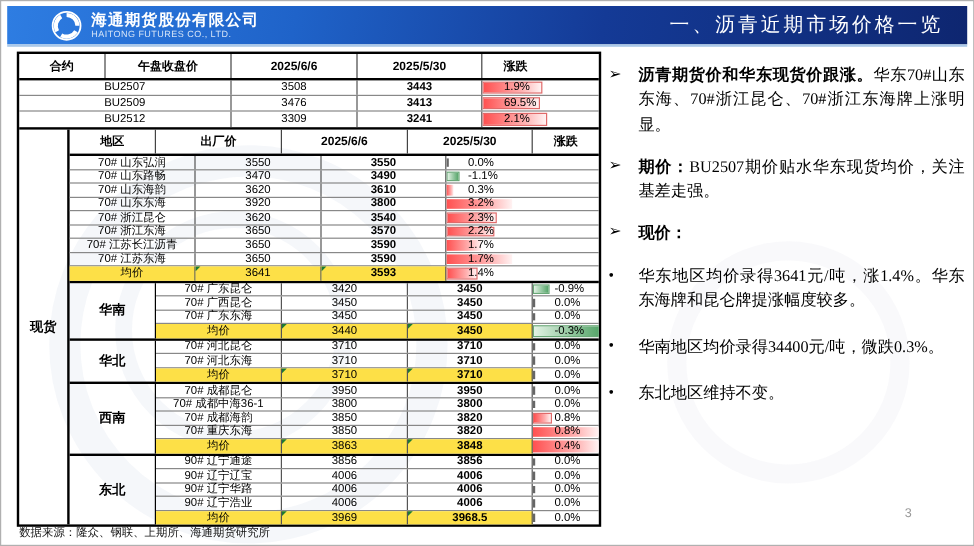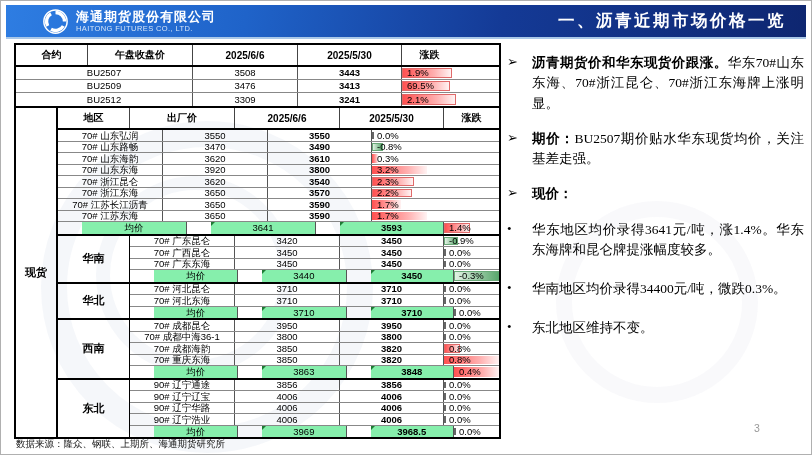--- a/index.html
+++ b/index.html
@@ -8,21 +8,21 @@
   
   .topbar{position:absolute;left:5px;right:5px;top:4px;height:34px;box-sizing:border-box;
           background:linear-gradient(100deg,#2e7de2 0%,#1f63c9 30%,#143a96 62%,#0e2670 100%);
           border-bottom:2px solid #aac8e8;display:flex;align-items:center;
           justify-content:space-between;padding:0 14px;}
   .brand{display:flex;align-items:center;gap:7px;margin-left:22px;}
   .logo{width:27px;height:27px;flex:none;}
   .brand-cn{color:#fff;font-weight:bold;font-size:13px;font-family:"Liberation Serif",serif;
             letter-spacing:1px;line-height:14px;}
   .brand-en{color:#d5e4f7;font-size:7.5px;letter-spacing:.4px;line-height:9px;}
-  .slide-title{color:#fff;font-family:"Liberation Serif",serif;font-weight:bold;
+  .slide-title{color:#fff;font-family:"Liberation Serif",serif;font-weight:normal;
                font-size:16.5px;letter-spacing:2.5px;margin-right:6px;}
   
   .wm{position:absolute;border-radius:50%;pointer-events:none;}
   .wm1{left:40px;top:120px;width:280px;height:280px;border:26px solid #3a5ba0;opacity:.05;}
   .wm2{left:95px;top:175px;width:170px;height:170px;border:14px solid #3a5ba0;opacity:.05;}
   .wm3{left:555px;top:200px;width:170px;height:170px;border:16px solid #8090b8;opacity:.05;}
   
   .table{position:absolute;left:13px;top:42px;width:487px;border:2px solid #000;
          box-sizing:border-box;background:transparent;z-index:1;}
   .section{display:flex;}
@@ -43,28 +43,28 @@
                 font-weight:bold;font-size:11px;}
   .grows{flex:1;min-width:0;}
   .trow{display:flex;height:11.5px;box-sizing:border-box;border-bottom:1px solid #888;}
   #futures-rows .trow{height:13px;}
   .grows .trow:last-child,#futures-rows .trow:last-child{border-bottom:none;}
   .cell{box-sizing:border-box;border-right:1px solid #555;display:flex;align-items:center;
         justify-content:center;font-size:9.5px;line-height:1;height:100%;position:relative;
         white-space:nowrap;}
   .cell:last-child{border-right:none;}
   .name{width:105px;} .fwide{width:177px;} .v1{width:105px;} .v2{width:104px;font-weight:bold;}
-  .chg{width:55px;justify-content:flex-start;padding-left:5px;overflow:hidden;}
+  .chg{width:55px;justify-content:flex-start;padding-left:18px;overflow:hidden;}
   .chg-txt{position:relative;z-index:2;font-size:9.5px;}
   .bar{position:absolute;left:0;top:1px;bottom:1px;z-index:1;}
   .bar.red{background:linear-gradient(90deg,#ff5050 0%,#ffb0b0 65%,#fff3f3 100%);}
   .bar.red.bordered{border:1px solid #e06a6a;}
   .bar.green{background:linear-gradient(90deg,#e2f2e4 0%,#54a468 100%);border:1px solid #69a877;}
   .bar.zero{background:#666;top:2px;bottom:2px;}
-  .avg .name,.avg .v1,.avg .v2{background:#86efac;margin-left:24px;}
+  .avg .name,.avg .v1,.avg .v2{background:#fde047;}
   .tri{position:absolute;top:0;left:0;width:0;height:0;
        border-top:4px solid #1d7a33;border-right:4px solid transparent;}
   
   .panel{position:absolute;left:506px;top:52px;width:297px;z-index:1;
          font-family:"Liberation Serif",serif;color:#000;}
   .bullet{display:flex;margin-bottom:15px;}
   .bullet.dot{margin-bottom:19px;}
   .marker{width:25px;flex:none;font-size:13px;padding-top:1px;}
   .btext{flex:1;font-size:13.5px;line-height:1.5;text-align:justify;}
   .btext .bold{display:inline;font-weight:bold;}
@@ -163,21 +163,21 @@
                     <div class="bar zero" style="width: 2px;"></div>
                     <div class="chg-txt">0.0%</div>
                   </div>
                 </div>
                 <div class="trow">
                   <div class="cell name">70# 山东路畅</div>
                   <div class="cell v1">3470</div>
                   <div class="cell v2">3490</div>
                   <div class="cell chg">
                     <div class="bar green bordered" style="width: 16%;"></div>
-                    <div class="chg-txt">-0.8%</div>
+                    <div class="chg-txt">-1.1%</div>
                   </div>
                 </div>
                 <div class="trow">
                   <div class="cell name">70# 山东海韵</div>
                   <div class="cell v1">3620</div>
                   <div class="cell v2">3610</div>
                   <div class="cell chg">
                     <div class="bar red" style="width: 10%;"></div>
                     <div class="chg-txt">0.3%</div>
                   </div>

